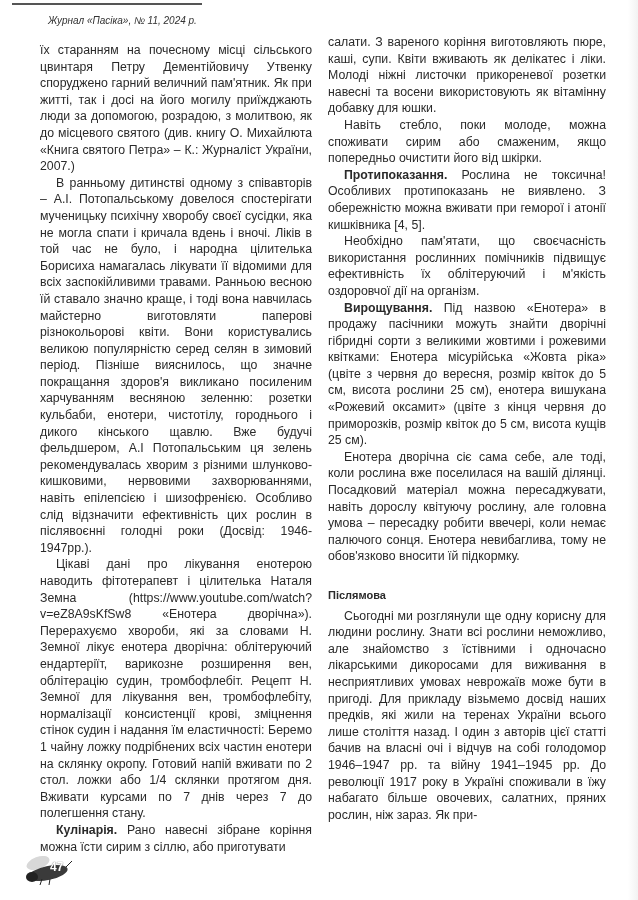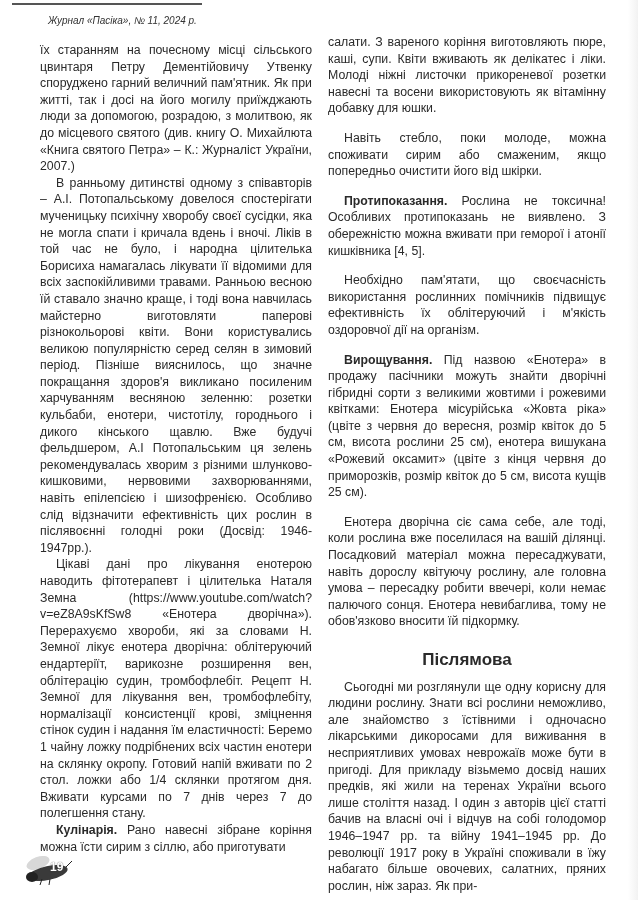--- a/index.html
+++ b/index.html
@@ -14,23 +14,23 @@
     position: absolute; left: 48px; top: 15px; font-size: 10px; font-style: italic; color: #333;
   }
   .col {
     position: absolute; top: 42px; width: 272px; font-size: 12.3px; line-height: 16.6px;
     text-align: justify; hyphens: manual;
   }
   .col.left { left: 40px; }
   .col.right { left: 328px; top: 34px; width: 278px; }
   .p { margin: 0; text-indent: 0; }
   .p.ind { text-indent: 16px; }
-  .p.sp { margin-top: 13px; }
+  .p.sp { margin-top: 0; }
   .bold { font-weight: bold; }
-  .h-center { text-align: center; font-weight: bold; margin: 22px 0 10px 0; font-size: 17px; }
+  .h-center { font-weight: bold; margin: 22px 0 4px 0; font-size: 11px; }
   .bee {
     position: absolute; left: 22px; top: 855px; width: 52px; height: 30px;
   }
   .page-num {
     position: absolute; left: 50px; top: 860px; font-size: 12px; font-weight: bold; color: #fff;
     text-shadow: 0 0 1px #333;
   }
   .right-shadow {
     position: absolute; right: 0; top: 0; width: 10px; height: 900px;
     background: linear-gradient(to right, #fff, #f2f2f2);
@@ -61,15 +61,15 @@
 </div>
 
 <svg class="bee" viewBox="0 0 52 30">
   <ellipse cx="16" cy="8" rx="12" ry="6" fill="#d8d8d8" transform="rotate(-20 16 8)"></ellipse>
   <ellipse cx="26" cy="18" rx="20" ry="7" fill="#3a3a3a" transform="rotate(-12 26 18)"></ellipse>
   <ellipse cx="10" cy="22" rx="6" ry="5" fill="#222"></ellipse>
   <line x1="44" y1="12" x2="50" y2="6" stroke="#222" stroke-width="1"></line>
   <line x1="20" y1="24" x2="18" y2="30" stroke="#222" stroke-width="1"></line>
   <line x1="28" y1="24" x2="27" y2="30" stroke="#222" stroke-width="1"></line>
 </svg>
-<div class="page-num">19</div>
+<div class="page-num">47</div>
 
 <div class="right-shadow"></div>
 
 </body></html>

